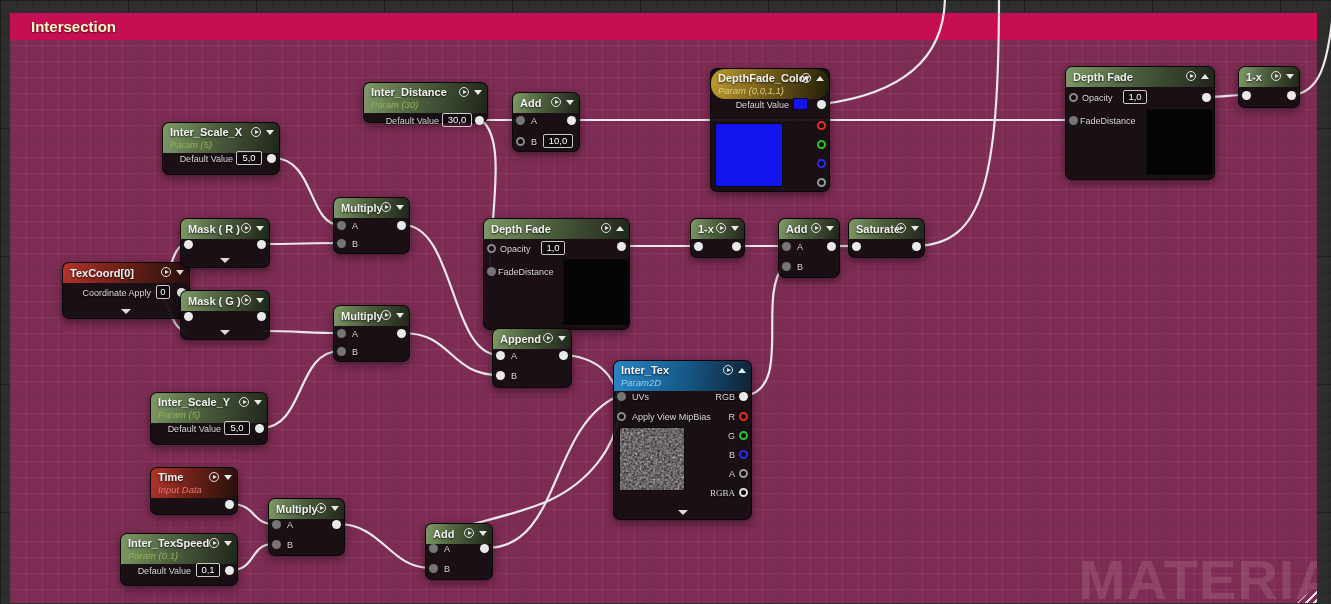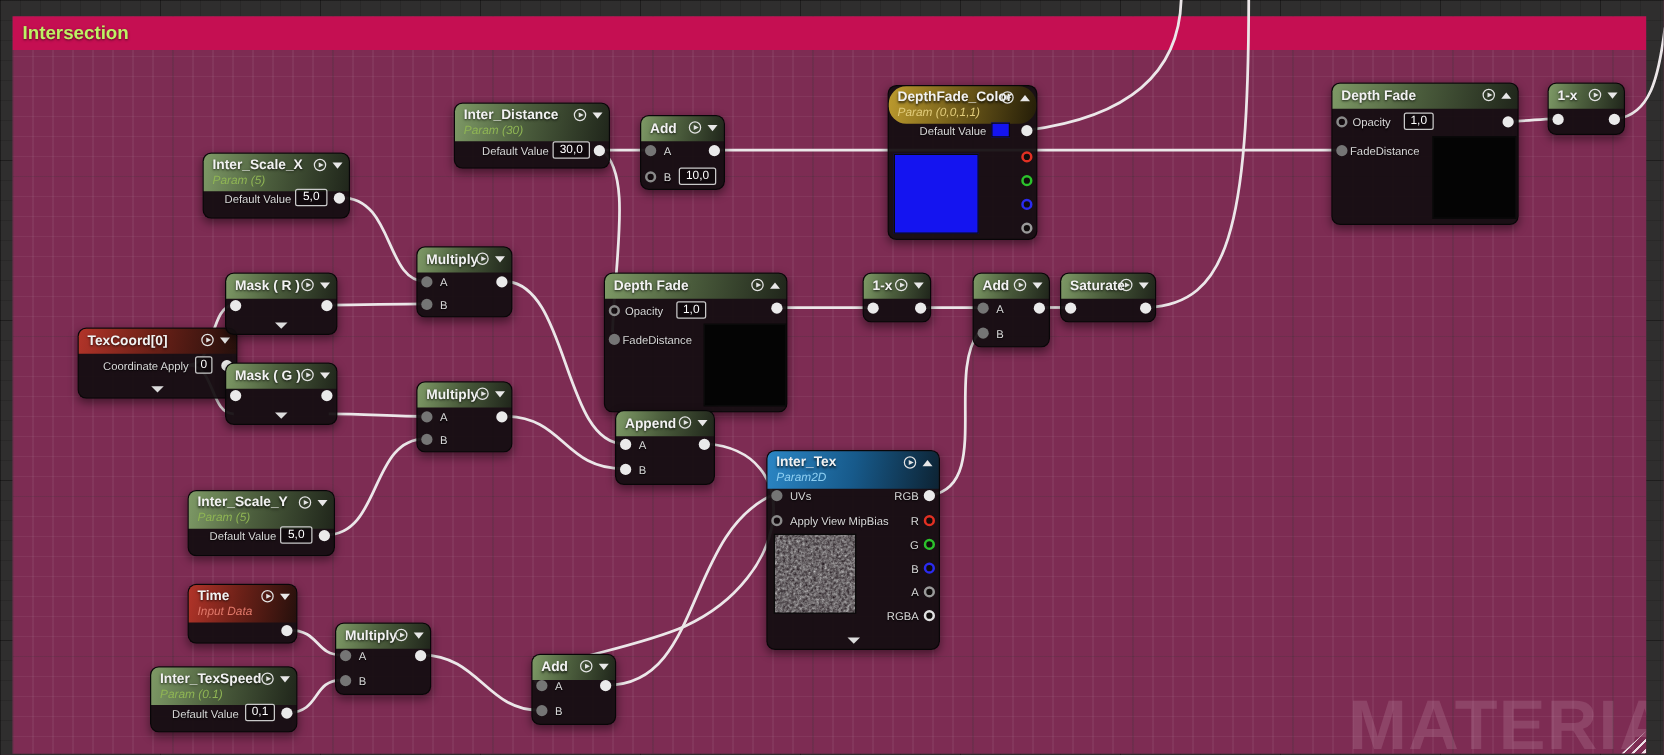--- a/index.html
+++ b/index.html
@@ -21,21 +21,21 @@
       repeating-linear-gradient(to right, rgba(0,0,0,.16) 0 1px, transparent 1px 128px),
       repeating-linear-gradient(to bottom, rgba(0,0,0,.16) 0 1px, transparent 1px 128px),
       repeating-linear-gradient(to right, rgba(255,255,255,.05) 0 1px, transparent 1px 16px),
       repeating-linear-gradient(to bottom, rgba(255,255,255,.05) 0 1px, transparent 1px 16px),
       #7d2c53;
   }
   .comment-header {
     position:absolute; left:0; top:0; right:0; height:27px;
     background:#c50f52; display:flex; align-items:center; padding-left:8px;
   }
-  .comment-title { color:#bef264; font-size:15px; font-weight:bold; text-shadow:0 1px 2px rgba(0,0,0,.6); }
+  .comment-title { color:#fef9c3; font-size:15px; font-weight:bold; text-shadow:0 1px 2px rgba(0,0,0,.6);margin-left:13px; }
   .watermark {
     position:absolute; bottom:-9px; right:-55px;
     font-size:56px; font-weight:bold; letter-spacing:1px;
     color:rgba(255,235,243,.13); white-space:nowrap;
   }
   .resize-grip {
     position:absolute; right:0; bottom:0; width:20px; height:18px;
     background:repeating-linear-gradient(135deg, rgba(255,255,255,.85) 0 2px, transparent 2px 6px);
     clip-path:polygon(100% 0, 100% 100%, 0 100%);
   }
@@ -310,21 +310,21 @@
           <span class="tri-down"></span>
         </span>
       </div>
       <span class="pin g" style="top: 23px; left: 3px;"></span>
       <span class="pin h" style="top: 44px; left: 3px;"></span>
       <span class="pin f" style="top: 23px; right: 3px;"></span>
       <span class="plabel" style="top: 22px; left: 18px;">A</span>
       <span class="plabel" style="top: 43px; left: 18px;">B</span>
       <span class="vbox" style="top: 41px; width: 30px; left: 30px;">10,0</span>
     </div>
-    <div class="node" style="left: 363px; top: 82px; width: 125px; height: 53px;">
+    <div class="node" style="left: 363px; top: 82px; width: 125px; height: 41px;">
       <div class="hd green dbl">
         <span class="ttl">Inter_Distance</span>
         <span class="sub">Param (30)</span>
         <span class="hdic">
           <span class="pc">
             <i></i>
           </span>
           <span class="tri-down"></span>
         </span>
       </div>
@@ -444,21 +444,21 @@
       <span class="pin rb" style="top: 89px; right: 3px;"></span>
       <span class="pin ra" style="top: 108px; right: 3px;"></span>
       <span class="pin rw" style="top: 127px; right: 3px;"></span>
       <span class="plabel" style="top: 30px; left: 18px;">UVs</span>
       <span class="plabel" style="top: 50px; left: 18px;">Apply View MipBias</span>
       <span class="plabel" style="top: 30px; right: 16px;">RGB</span>
       <span class="plabel" style="top: 50px; right: 16px;">R</span>
       <span class="plabel" style="top: 69px; right: 16px;">G</span>
       <span class="plabel" style="top: 88px; right: 16px;">B</span>
       <span class="plabel" style="top: 107px; right: 16px;">A</span>
-      <span class="plabel" style="top: 126px; right: 16px;">RGBA</span>
+      <span class="plabel" style="top: 126px; right: 16px; font-family: Liberation Serif, serif;">RGBA</span>
       <div class="prev " style="left: 5px; top: 66px; width: 66px; height: 64px;">
         <svg width="64" height="62" xmlns="http://www.w3.org/2000/svg">
           <filter id="nz">
             <feTurbulence type="fractalNoise" baseFrequency="0.45" numOctaves="4"></feTurbulence>
             <feColorMatrix type="saturate" values="0"></feColorMatrix>
           </filter>
           <rect width="100%" height="100%" filter="url(#nz)"></rect>
         </svg>
       </div>
       <span class="bchev"></span>

